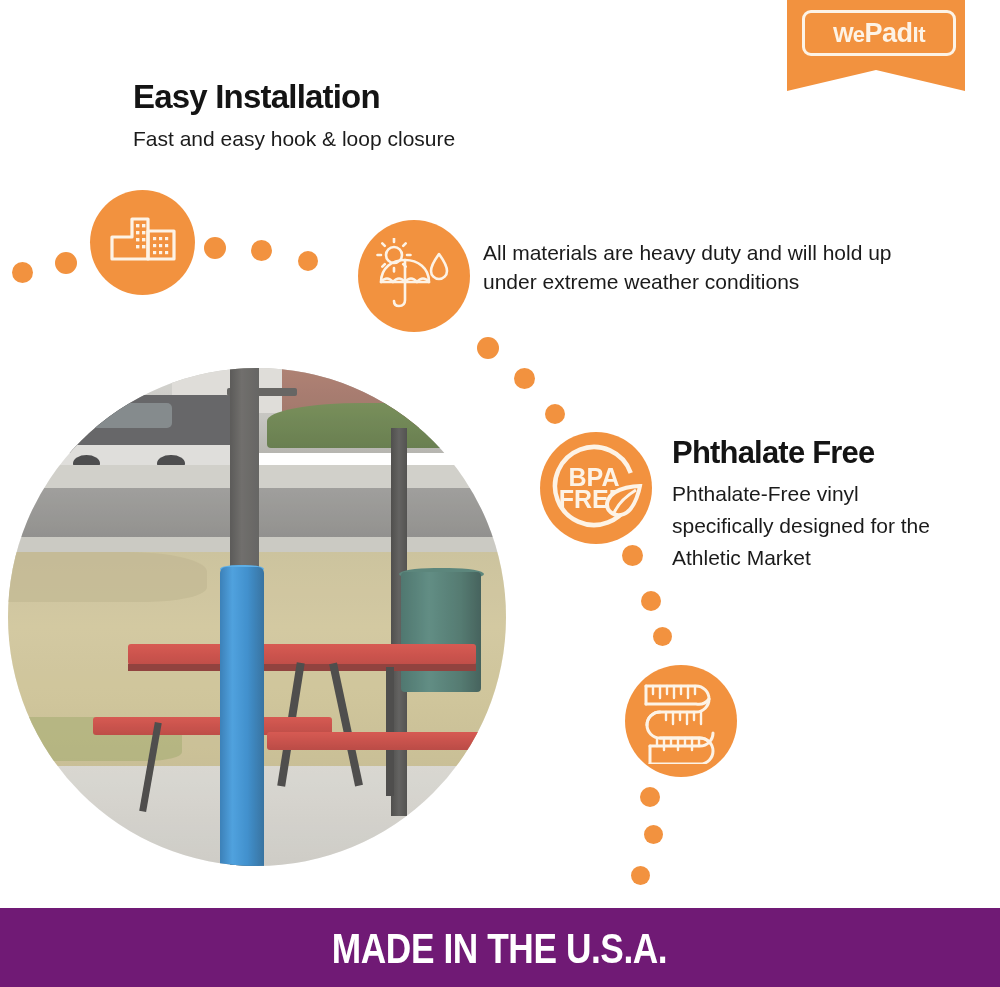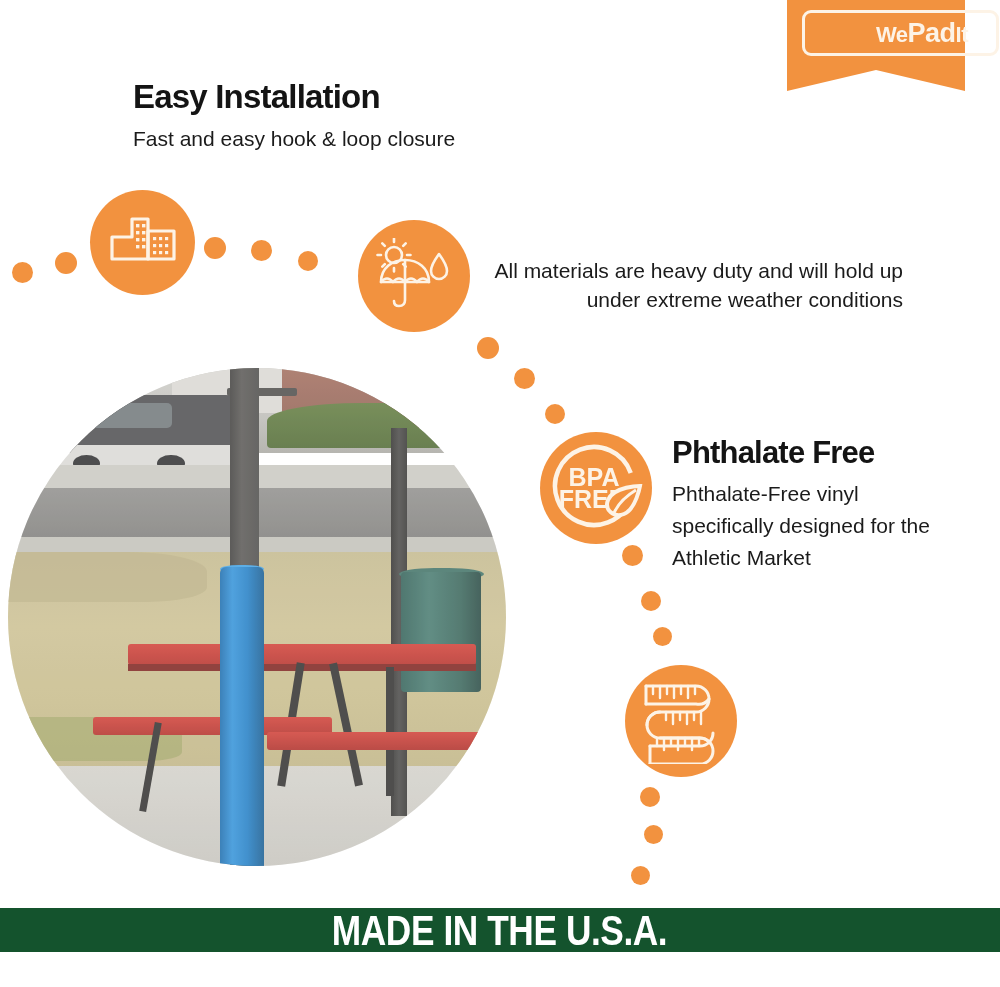--- a/index.html
+++ b/index.html
@@ -20,21 +20,20 @@
   .logo-badge::after{
     content:"";position:absolute;left:0;bottom:-21px;width:0;height:0;
     border-left:89px solid #f2923f;border-right:89px solid #f2923f;
     border-bottom:21px solid transparent;
   }
   .logo-inner{
     position:absolute;left:15px;top:10px;width:148px;height:40px;
     border:3px solid #fdf3e6;border-radius:9px;
     display:flex;align-items:center;justify-content:center;
     z-index:3;
-    padding-left:43px;
   }
   .logo-text{
     color:#fdf3e6;letter-spacing:-0.5px;white-space:nowrap;
     font-size:25px;line-height:1;font-weight:700;
   }
   .logo-text .lg-we{font-size:22px;font-weight:700;}
   .logo-text .lg-pad{font-size:27px;font-weight:800;}
   .logo-text .lg-it{font-size:22px;font-weight:700;}
 
   
@@ -47,21 +46,21 @@
   .blk-sub{
     position:absolute;
     font-weight:400;color:#1b1b1b;
     font-size:21px;line-height:29px;
   }
 
   #t-install{left:133px;top:80px;font-size:33px;}
   #s-install{left:133px;top:124px;font-size:21px;text-align:right;}
 
   #t-weather{left:483px;top:214px;font-size:31px;}
-  #s-weather{left:483px;top:256px;width:420px;text-align:right;}
+  #s-weather{left:483px;top:238px;width:420px;}
 
   #t-phthalate{left:672px;top:437px;font-size:31px;}
   #s-phthalate{left:672px;top:478px;width:270px;line-height:32px;}
 
   #t-fit{left:746px;top:672px;font-size:31px;}
   #s-fit{left:746px;top:713px;width:230px;line-height:32px;}
 
   
   .icon-circle{
     position:absolute;border-radius:50%;background:#f2923f;
@@ -156,22 +155,22 @@
   .p-barrel{position:absolute;left:79%;top:41%;width:16%;height:24%;
     background:linear-gradient(90deg,#2f5e55 0%,#44786d 35%,#356257 75%,#24463f 100%);
     border-radius:4px;}
   .p-barrel-rim{position:absolute;left:78.5%;top:40.2%;width:17%;height:2.4%;
     background:#3d6f64;border-radius:50%/60%;}
   
   .p-fade{position:absolute;inset:0;background:rgba(255,255,255,.16);}
 
   
   .banner{
-    position:absolute;left:0;top:908px;width:1000px;height:44px;
-    background:#14532d;display:flex;align-items:center;justify-content:center;
+    position:absolute;left:0;top:908px;width:1000px;height:80px;
+    background:#701a75;display:flex;align-items:center;justify-content:center;
   }
   .banner-text{
     color:#ffffff;font-size:43px;font-weight:800;letter-spacing:-0.5px;
     transform:scaleX(.82);transform-origin:center;white-space:nowrap;
   }
 </style>
 </head>
 <body>
 
 <div class="stage">

